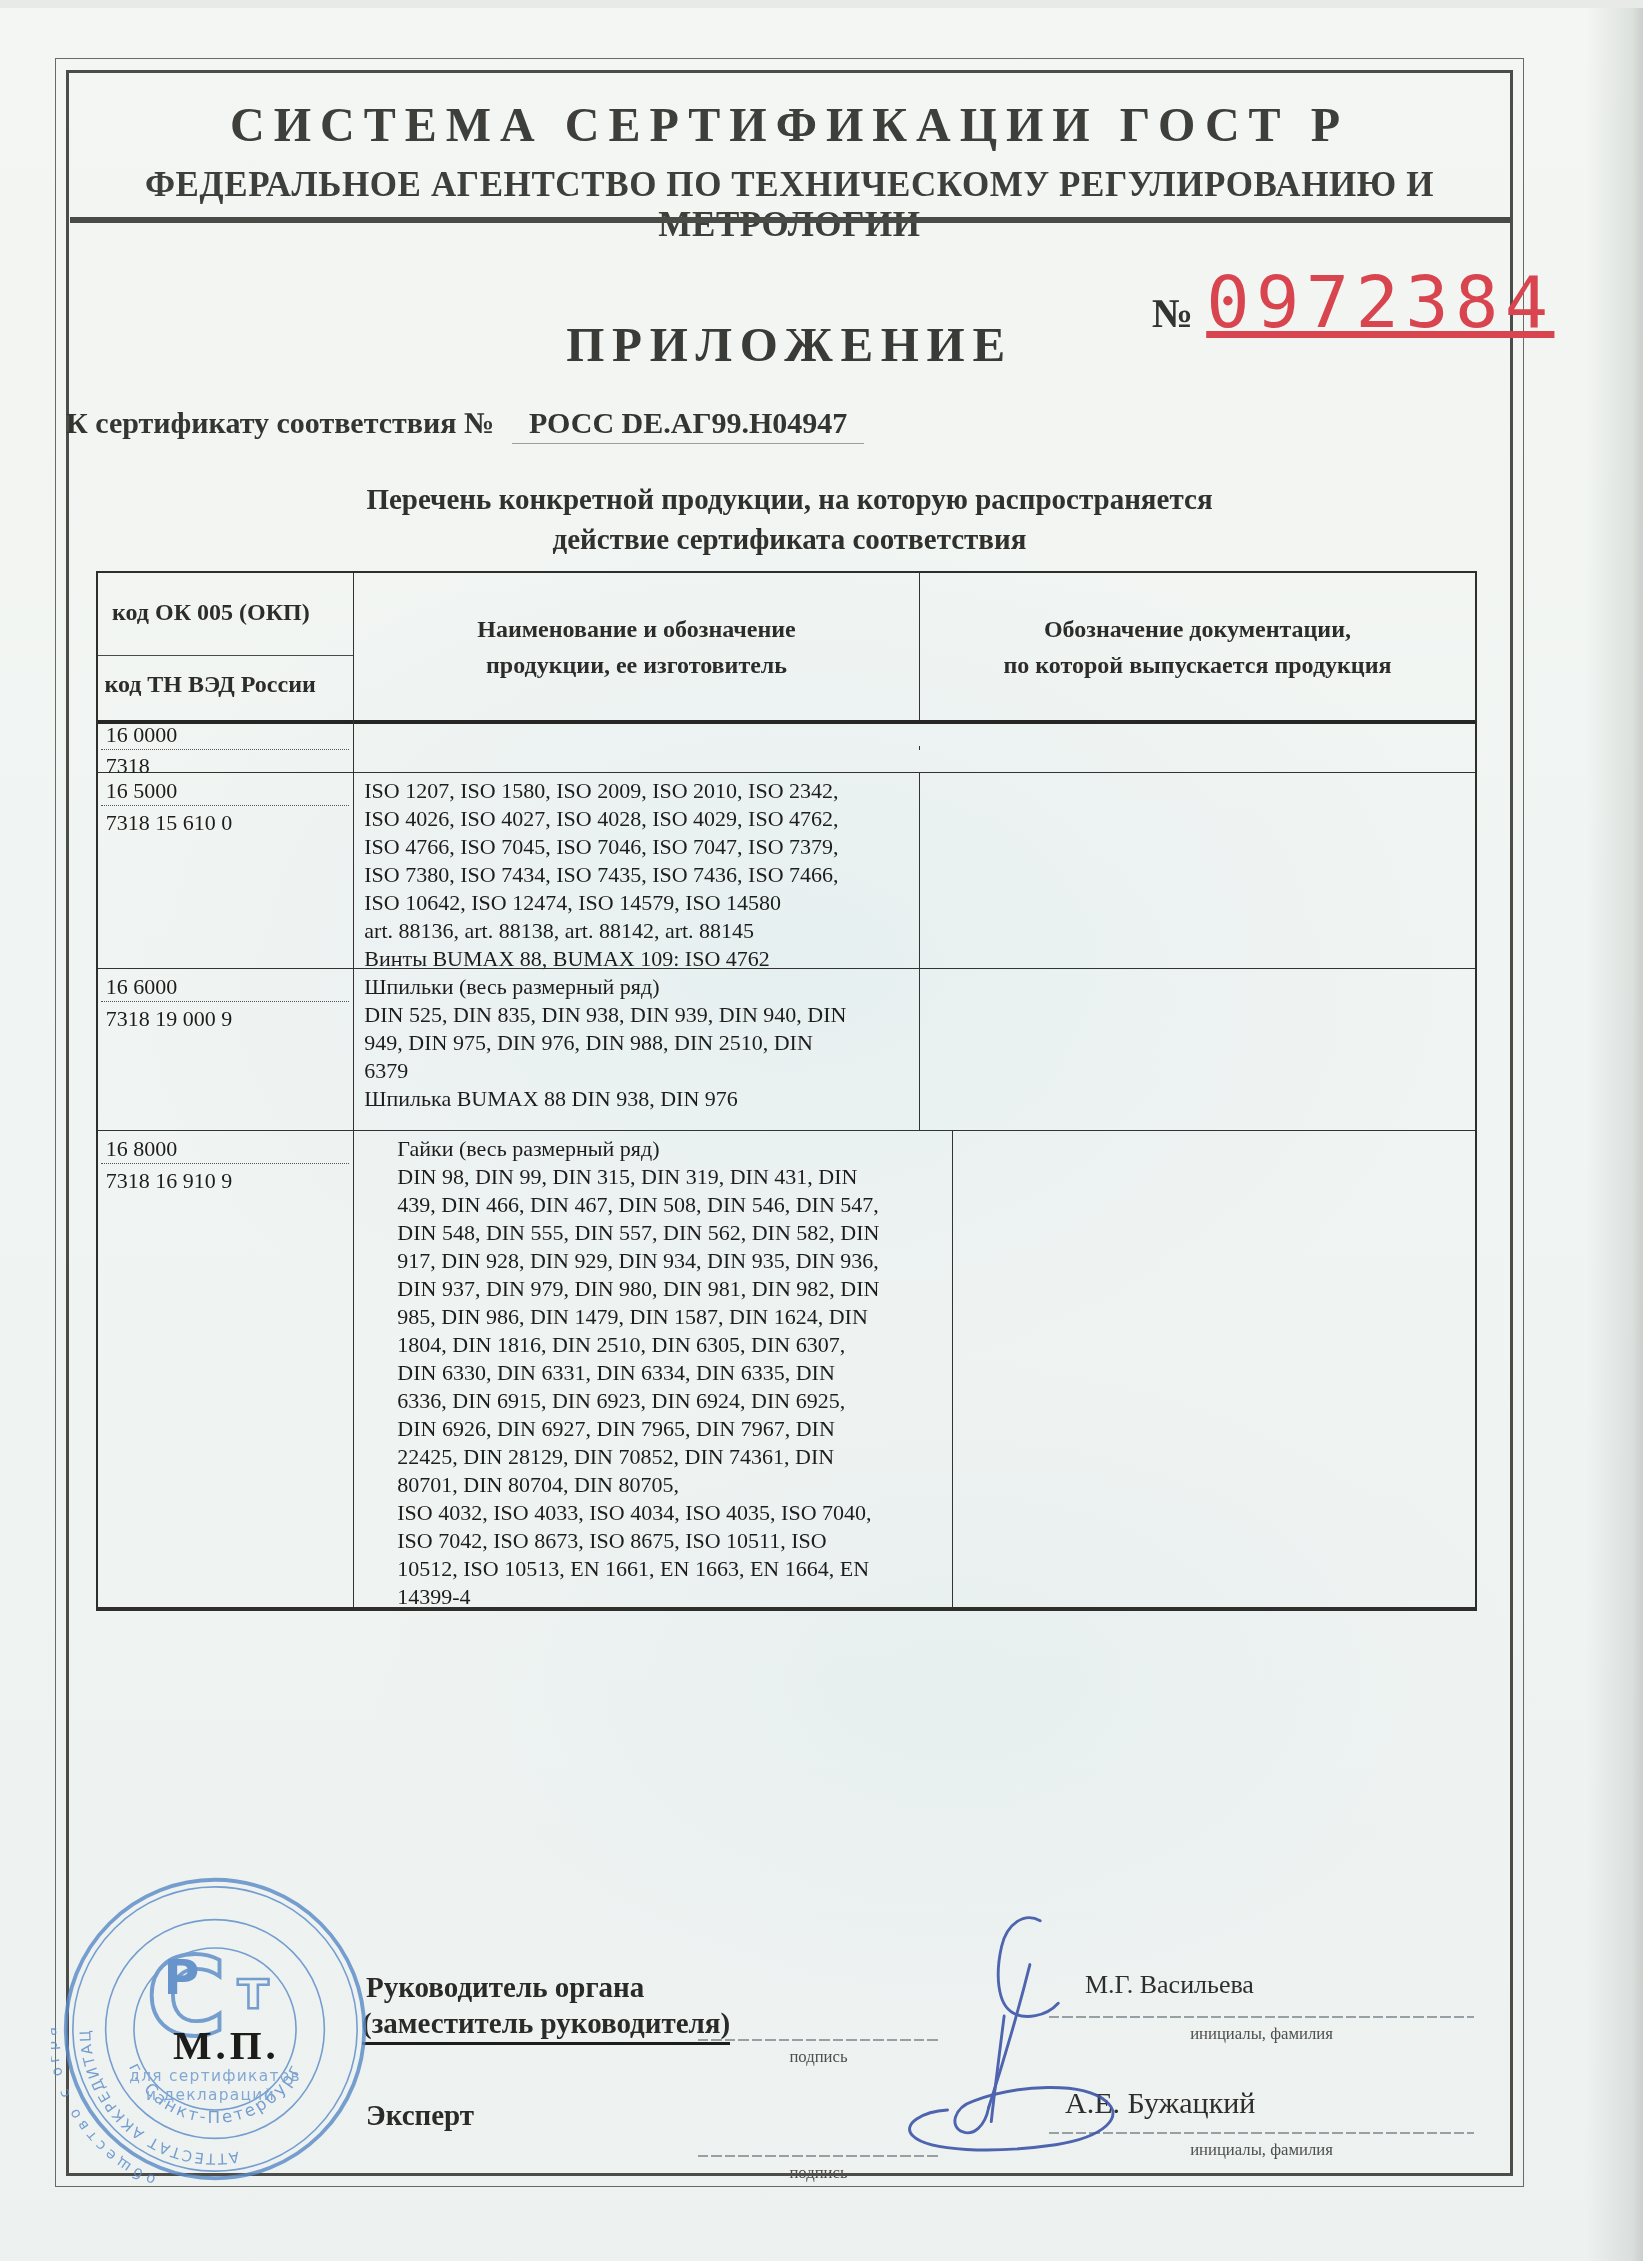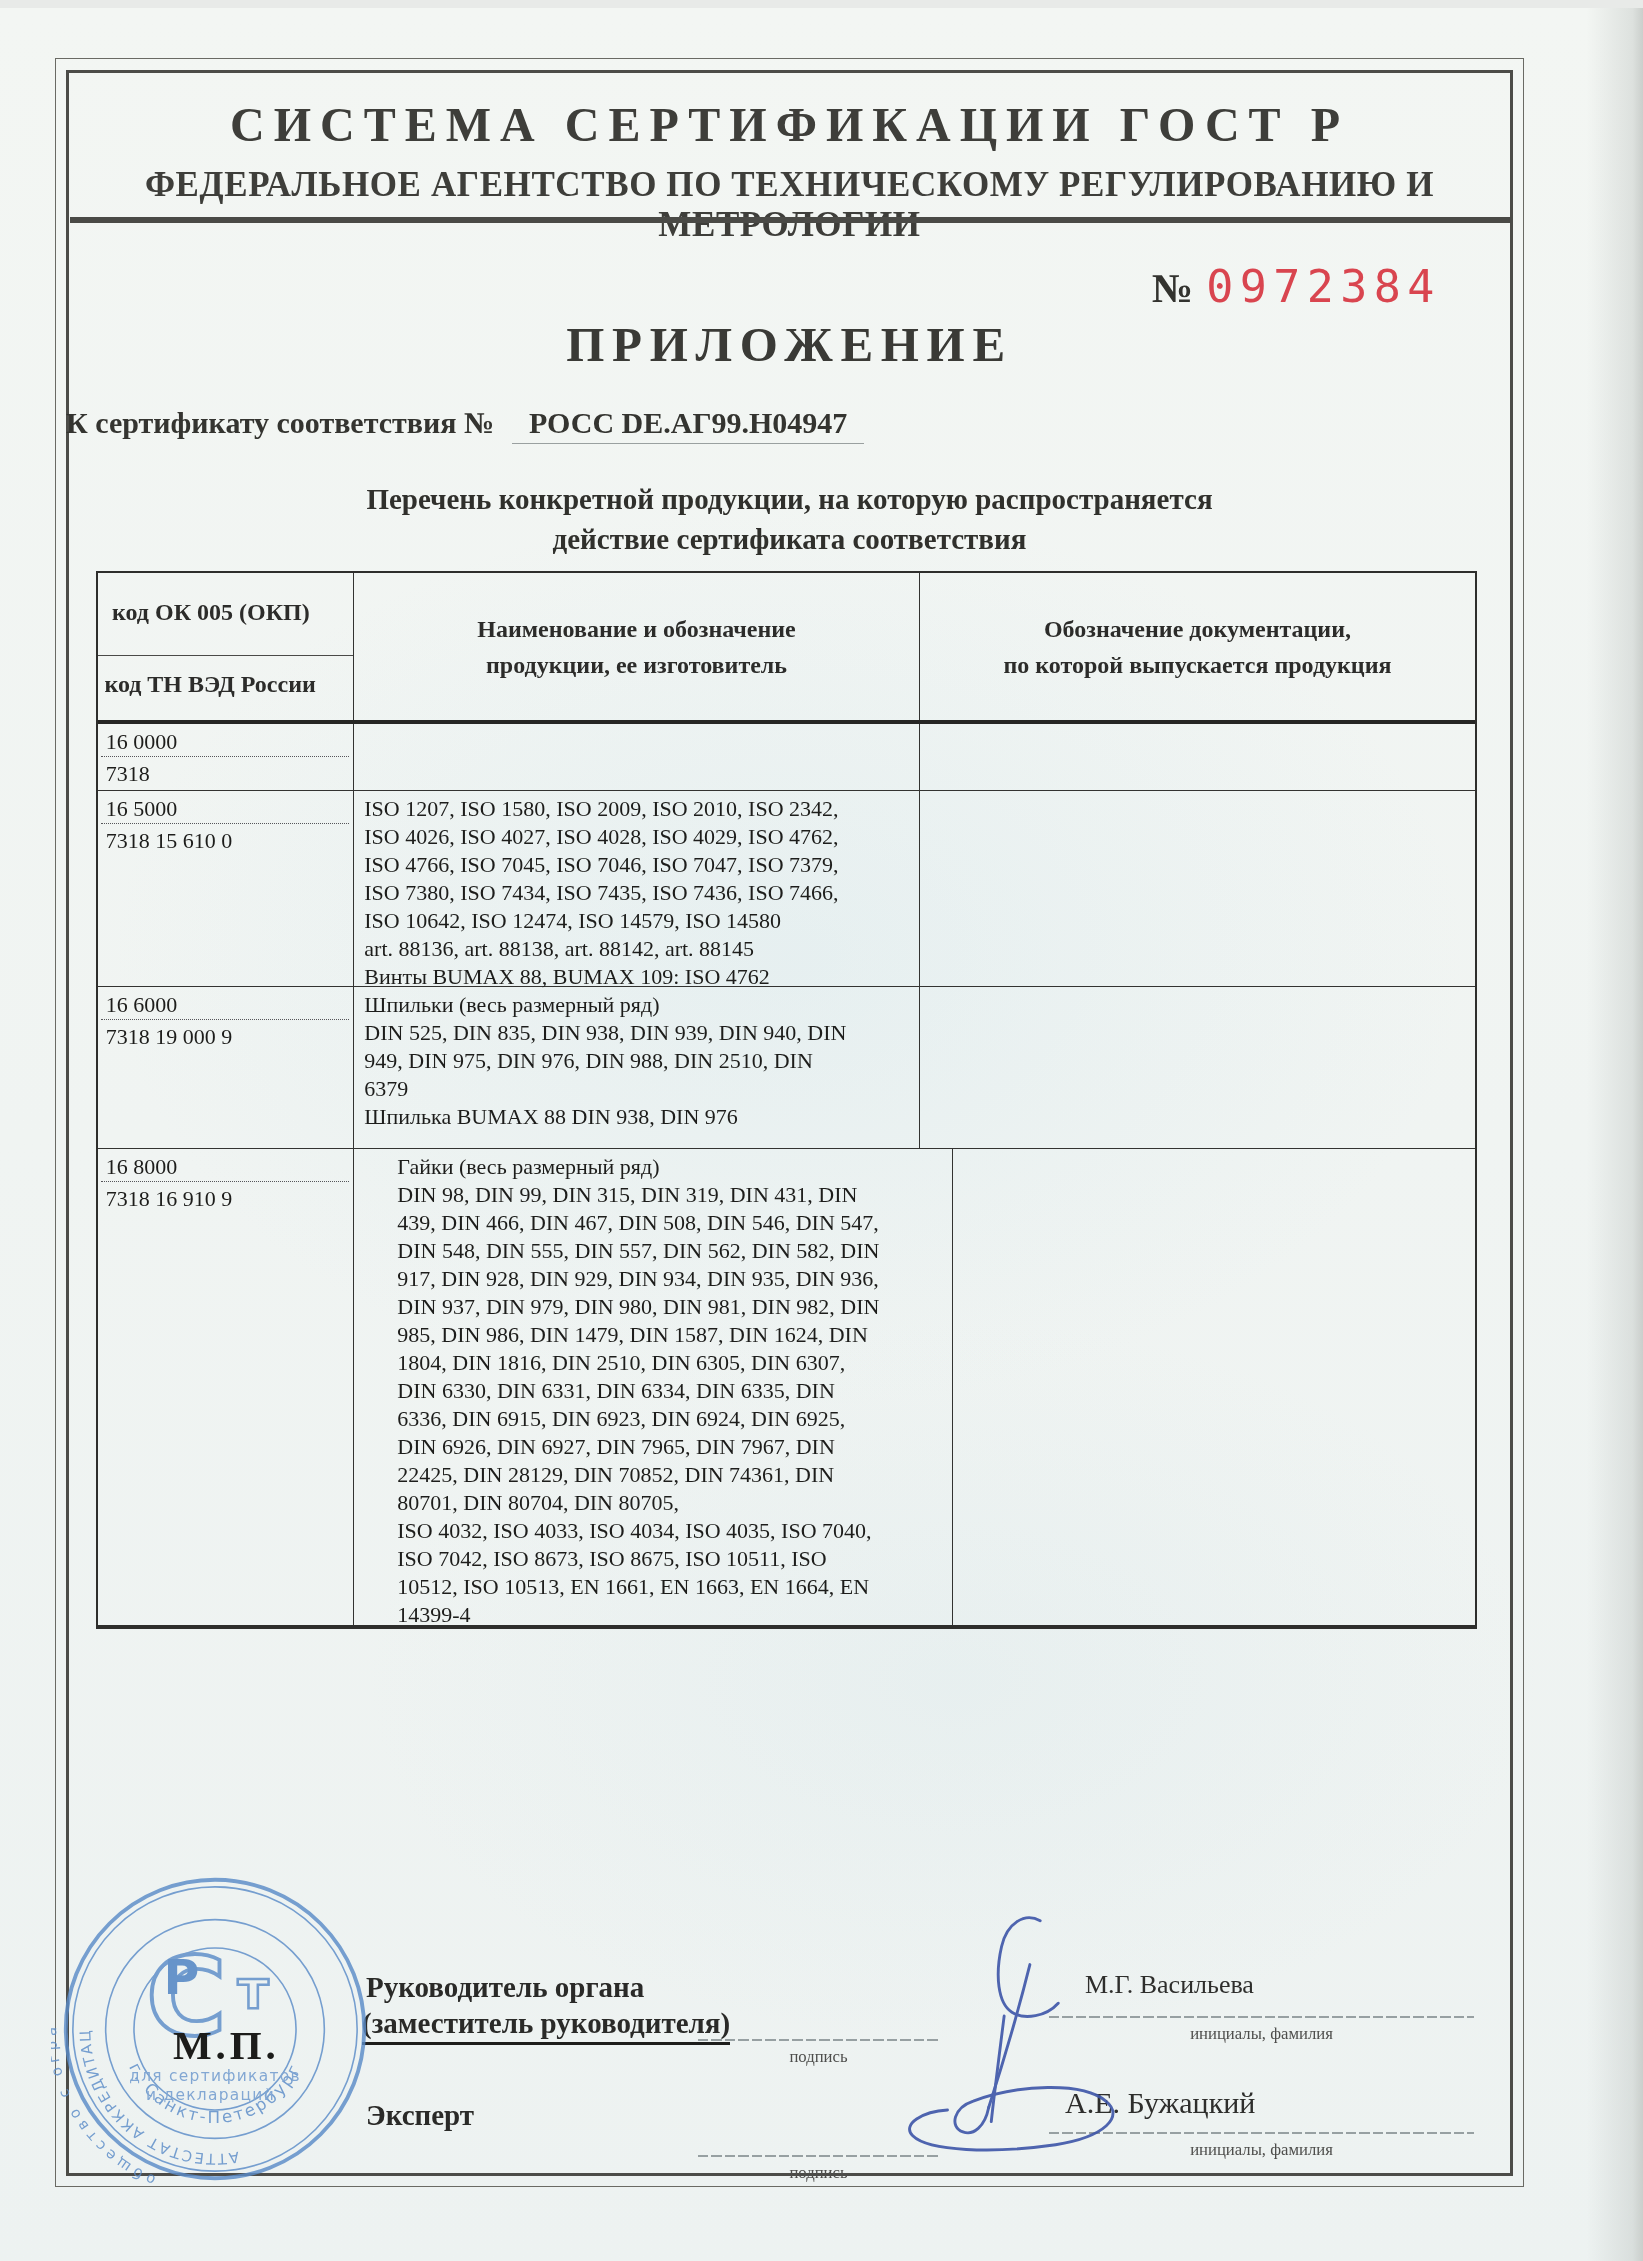--- a/index.html
+++ b/index.html
@@ -23,39 +23,39 @@
     border:3.2px solid #4c4c48; }
 
   .hdr1 { position:absolute; left:66px; top:89px; width:1447px; text-align:center;
     font-size:48px; font-weight:bold; letter-spacing:9px; color:#3e3e3a; }
   .hdr2 { position:absolute; left:66px; top:157px; width:1447px; text-align:center;
     font-size:35px; font-weight:bold; letter-spacing:0.6px; color:#3e3e3a; }
   .hdr-rule { position:absolute; left:70px; top:209px; width:1441px; height:5.8px; background:#4a4a46; }
 
   .cert-no { position:absolute; left:1152px; top:252px; display:flex; align-items:baseline; gap:13px; }
   .no-sign { font-size:41px; font-weight:bold; color:#33332f; }
-  .no-digits { font-family:"DejaVu Sans Mono",monospace; font-size:45px; letter-spacing:6.4px; color:#d9454f; }
+  .no-digits { font-family:"DejaVu Sans Mono",monospace; font-size:72px; letter-spacing:6.4px; color:#d9454f;text-decoration:underline; }
 
   .doc-title { position:absolute; left:66px; top:308px; width:1447px; text-align:center;
     font-size:49px; font-weight:bold; letter-spacing:7.7px; color:#3a3a36; }
 
   .cert-line { position:absolute; left:66px; top:398px; width:1447px; text-align:left;
     font-size:30px; font-weight:bold; color:#343430; }
   .cert-val { margin-left:18px; padding:0 16.7px 3.9px 16.7px; border-bottom:1.9px solid #9aa0a0; }
 
   .subtitle { position:absolute; left:66px; top:471px; width:1447px; text-align:center;
     font-size:29px; font-weight:bold; line-height:40px; color:#30302c; }
 
   
   .tbl { position:absolute; left:96px; top:563px; width:1381px;
     border:2.6px solid #2e2e2c; border-bottom-width:4.5px; }
   .trow { display:flex; border-bottom:1.9px solid #333331; }
   .trow:last-child { border-bottom:none; }
   .thead { height:151px; border-bottom:4.5px solid #262624; }
-  .r0 { height:67px; } .r1 { height:196px; } .r2 { height:162px; } .r3 { height:476px;gap:33px; }
+  .r0 { height:49px;align-items:center; } .r1 { height:196px; } .r2 { height:162px; } .r3 { height:476px;gap:33px; }
   .c { position:relative; }
   .c1 { width:256px; border-right:1.9px solid #333331; }
   .c2 { width:566px; border-right:1.9px solid #333331; }
   .c3 { flex:1; }
   .th { font-weight:bold; font-size:24px; color:#2c2c2a; }
   .th.c2, .th.c3 { display:flex; flex-direction:column; justify-content:center; align-items:center;
     text-align:center; line-height:36px; }
   .th.c1 { padding-top:26px; text-align:left; }
   .th-c1-top { padding-left:14px; }
   .th-sep { position:absolute; top:82px; left:0; right:0; border-top:1.9px solid #4a4a48; }

